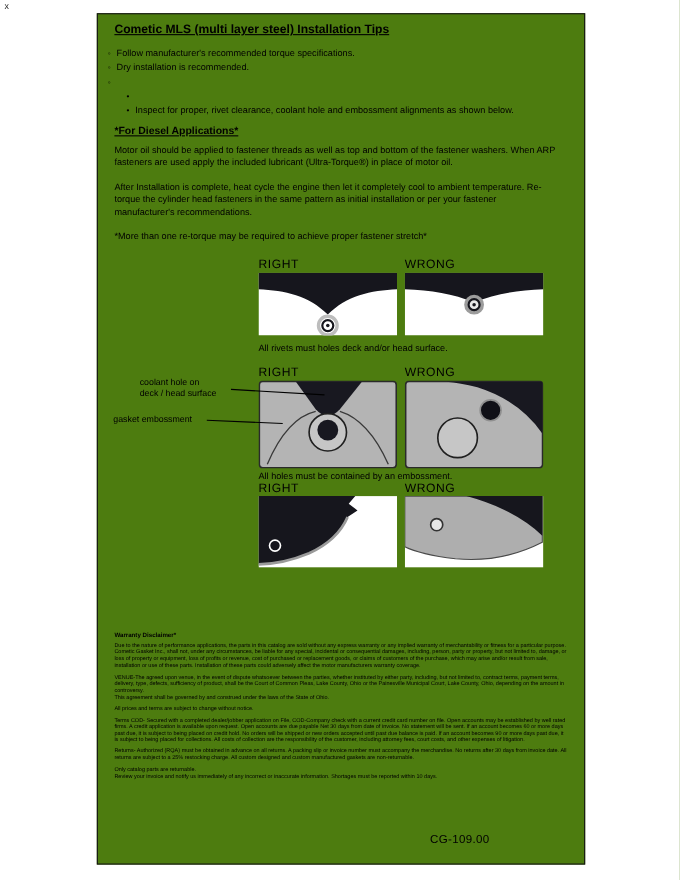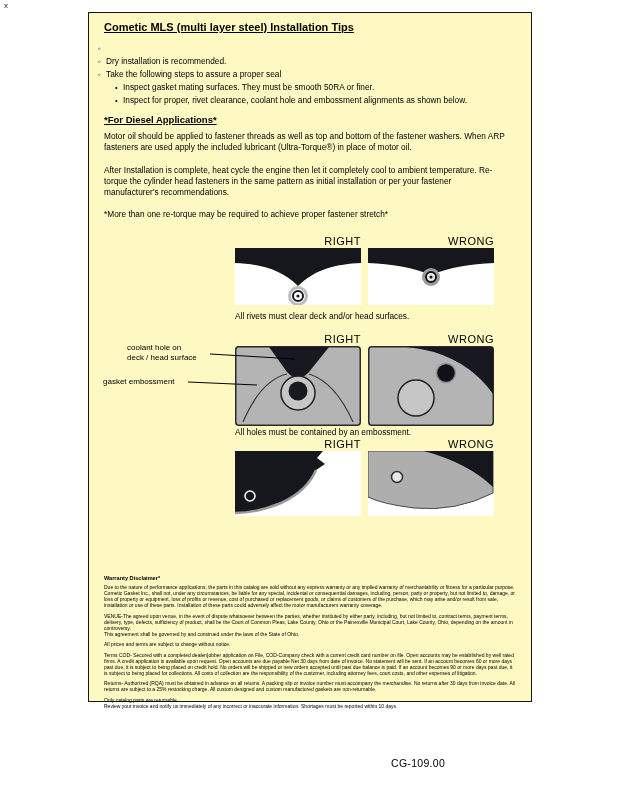--- a/index.html
+++ b/index.html
@@ -3,35 +3,35 @@
 <meta charset="utf-8">
 <style>
   html,body{margin:0;padding:0;}
   body{
     width:618px;height:800px;background:#ffffff;position:relative;
     font-family:"Liberation Sans", sans-serif;color:#000;
     -webkit-font-smoothing:antialiased;
   }
   .crop{position:absolute;left:4px;top:1px;font-size:8px;color:#222;}
   .frame{
-    position:absolute;left:88px;top:12px;width:444px;height:690px;
-    border:1.5px solid #151515;box-sizing:border-box;background:#fef9c3;
+    position:absolute;left:88px;top:12px;width:444px;height:774px;
+    border:1.5px solid #151515;box-sizing:border-box;background:#4d7c0f;
   }
   .abs{position:absolute;}
   .title{font-size:11px;font-weight:bold;text-decoration:underline;margin:0;white-space:nowrap;}
   .bullets{font-size:8.3px;}
   .b-row{display:flex;line-height:13px;}
   .b-row.sub{padding-left:17px;}
   .b-marker{width:8px;flex:0 0 8px;font-size:7.5px;line-height:13px;}
   .b-text{white-space:nowrap;}
   .diesel-heading{font-size:9.5px;font-weight:bold;}
   .body-text{font-size:8.3px;line-height:11px;margin:0;}
   .note{font-size:8.3px;white-space:nowrap;}
   .diagrams{position:absolute;left:0;top:222px;width:444px;height:312px;}
-  .rw-label{position:absolute;width:126px;text-align:right;font-size:11px;letter-spacing:.5px;}
+  .rw-label{position:absolute;width:126px;text-align:left;font-size:11px;letter-spacing:.5px;}
   .panel{position:absolute;width:126px;font-size:0;line-height:0;}
   .caption{position:absolute;font-size:8.3px;line-height:10px;white-space:pre-line;}
   .callout{position:absolute;font-size:8px;line-height:9.5px;white-space:pre-line;}
   .callout-lines{position:absolute;left:0;top:0;pointer-events:none;}
   .legal{position:absolute;left:15px;top:562px;width:412px;font-size:5px;line-height:6px;}
   .legal-h{font-size:5.6px;font-weight:bold;margin:0 0 3px 0;}
   .legal p{margin:0 0 4.5px 0;white-space:pre-line;}
   .footer{position:absolute;left:302px;top:744px;font-size:10.5px;letter-spacing:.3px;text-align:right;}
 </style>
 </head>
@@ -39,32 +39,31 @@
 
 <span class="crop">x</span>
 
 <div class="frame">
 
   <h1 class="title abs" style="left:15px;top:8px;">Cometic MLS (multi layer steel) Installation Tips</h1>
 
   <div class="bullets abs" style="left:9px;top:29px;">
     <div class="b-row">
       <span class="b-marker">◦</span>
+      <span class="b-text">Follow manufacturer's recommended torque specifications.</span>
     </div>
     <div class="b-row">
       <span class="b-marker">◦</span>
       <span class="b-text">Dry installation is recommended.</span>
     </div>
     <div class="b-row">
       <span class="b-marker">◦</span>
-      <span class="b-text">Take the following steps to assure a proper seal</span>
     </div>
     <div class="b-row sub">
       <span class="b-marker">•</span>
-      <span class="b-text">Inspect gasket mating surfaces.  They must be smooth 50RA or finer.</span>
     </div>
     <div class="b-row sub">
       <span class="b-marker">•</span>
       <span class="b-text">Inspect for proper, rivet clearance, coolant hole and embossment alignments as shown below.</span>
     </div>
   </div>
 
   <div class="diesel-heading abs" style="left:15px;top:101px;text-decoration:underline;">*For Diesel Applications*</div>
 
   <p class="body-text abs" style="left:15px;top:118px;width:404px;">Motor oil should be applied to fastener threads as well as top and bottom of the fastener washers. When ARP fasteners are used apply the included lubricant (Ultra-Torque®) in place of motor oil.</p>
@@ -90,21 +89,21 @@
     <div class="panel" style="left:279px;top:13px;">
       <svg width="126" height="57">
         <rect x="0" y="0" width="126" height="57" fill="#ffffff"></rect>
         <path d="M0,0 H126 V15 C102,16 82,19 63,27 C44,19 24,16 0,15 Z" fill="#16161d"></path>
         <circle cx="63" cy="29" r="9" fill="#9c9c9c"></circle>
         <circle cx="63" cy="29" r="5" fill="#e9e9e9" stroke="#16161d" stroke-width="2"></circle>
         <circle cx="63" cy="29" r="1.6" fill="#16161d"></circle>
       </svg>
     </div>
 
-    <div class="caption" style="left:146px;top:76px;">All rivets must clear deck and/or head surfaces.</div>
+    <div class="caption" style="left:146px;top:76px;">All rivets must holes deck and/or head surface.</div>
 
     <div class="rw-label" style="left:146px;top:98px;">RIGHT</div>
     <div class="rw-label" style="left:279px;top:98px;">WRONG</div>
 
     <div class="panel" style="left:146px;top:111px;">
       <svg width="126" height="80">
         <rect x="0.75" y="0.75" width="124.5" height="78.5" rx="3" fill="#b4b4b4" stroke="#2a2a2a" stroke-width="1.5"></rect>
         <path d="M34,1 H94 L74,26 Q63,38 52,26 Z" fill="#181820"></path>
         <path d="M8,76 Q26,34 52,28" fill="none" stroke="#3a3a3a" stroke-width="1.2"></path>
         <path d="M118,76 Q100,36 74,28" fill="none" stroke="#3a3a3a" stroke-width="1.2"></path>

